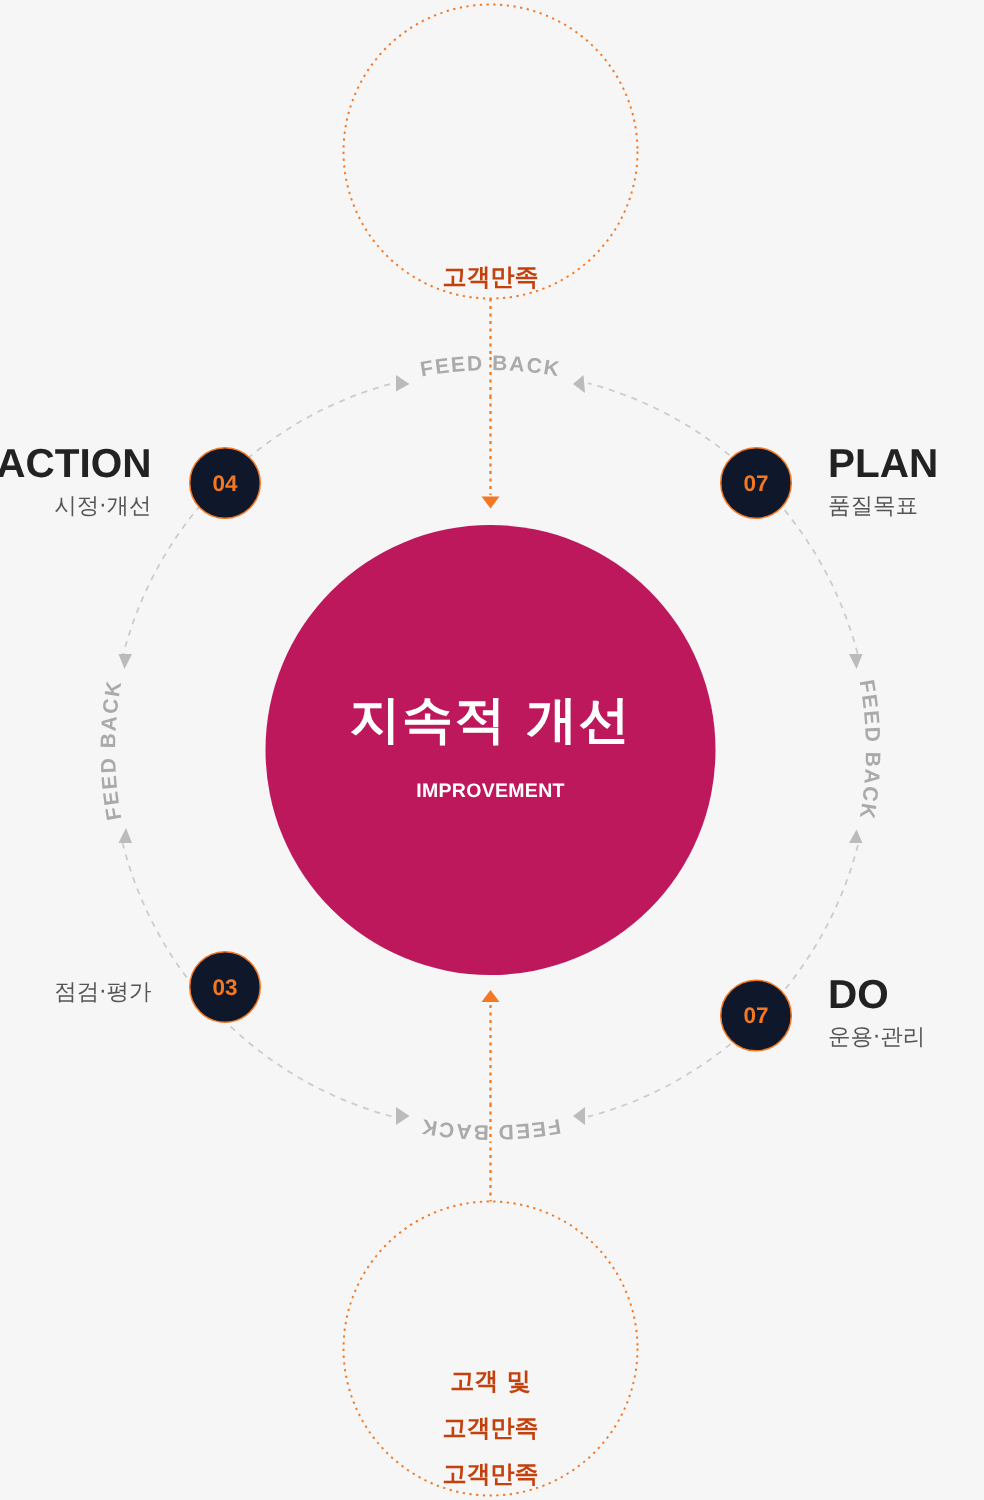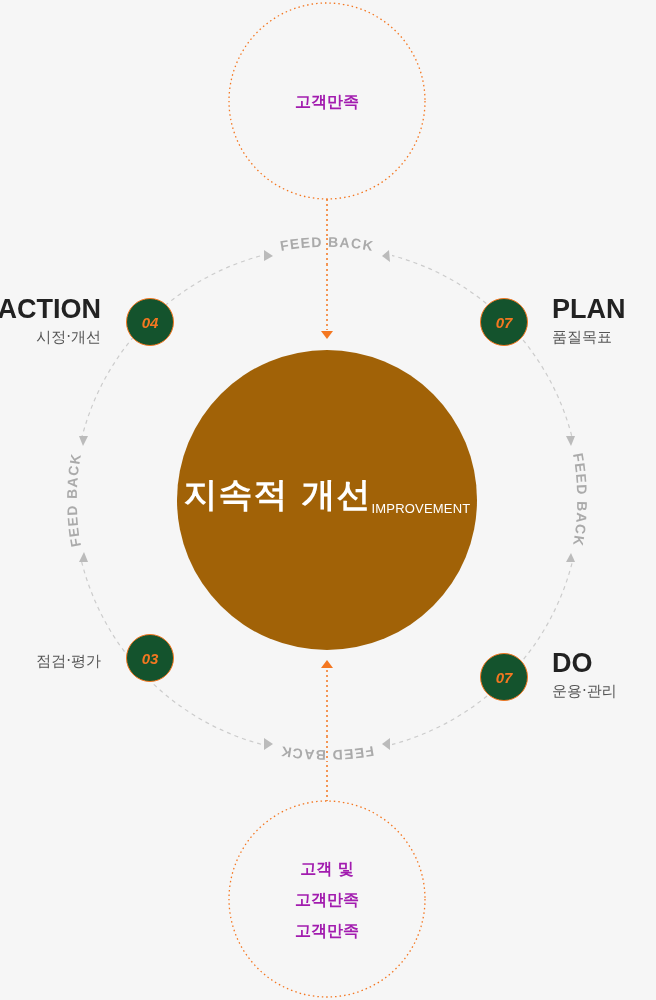--- a/index.html
+++ b/index.html
@@ -1,28 +1,28 @@
 <!DOCTYPE html>
 <html><head>
 <meta charset="utf-8">
 <style>
   html, body { margin:0; padding:0; }
   body { width:656px; height:1000px; background:#f6f6f6; position:relative; overflow:hidden;
          font-family:"DejaVu Sans","Liberation Sans",sans-serif; }
   svg.bg { position:absolute; left:0; top:0; }
   .outer-circle { position:absolute; width:198px; height:198px; border-radius:50%;
-    display:flex; flex-direction:column; align-items:center; justify-content:center;
-    color:#a21caf; font-weight:bold; font-size:16px; line-height:31px; text-align:center; }
+    display:flex; flex-direction:column; align-items:center; justify-content:flex-end;
+    color:#c2410c; font-weight:bold; font-size:16px; line-height:31px; text-align:center; }
   .main-circle { position:absolute; left:177px; top:350px; width:300px; height:300px; border-radius:50%;
-    background:#a16207; display:flex; flex-direction:row; align-items:center; justify-content:center; color:#fff; }
+    background:#be185d; display:flex; flex-direction:column; align-items:center; justify-content:center; color:#fff; }
   .main-title { font-size:34px; font-weight:bold; letter-spacing:1px; margin-top:-10px; }
-  .main-sub { font-family:"Liberation Sans",sans-serif; font-size:13px; font-weight:normal; margin-top:16px; letter-spacing:0.2px; }
+  .main-sub { font-family:"Liberation Sans",sans-serif; font-size:13px; font-weight:bold; margin-top:16px; letter-spacing:0.2px; }
   .step-num { position:absolute; width:48px; height:48px; border:1.5px solid #f47721; border-radius:50%;
     box-sizing:border-box; display:flex; align-items:center; justify-content:center; color:#f47721;
-    font-family:"Liberation Sans",sans-serif; font-weight:bold; font-size:15px; background:#14532d;font-style:italic; }
+    font-family:"Liberation Sans",sans-serif; font-weight:bold; font-size:15px; background:#0f172a; }
   .step-label { position:absolute; }
   .step-label .t { font-family:"Liberation Sans",sans-serif; font-weight:bold; font-size:27px; color:#222; line-height:30px; }
   .step-label .s { font-size:15px; color:#555; margin-top:4px; }
   .left { text-align:right; }
 </style>
 </head>
 <body>
 
 <svg class="bg" width="656" height="1000">
   <defs>

